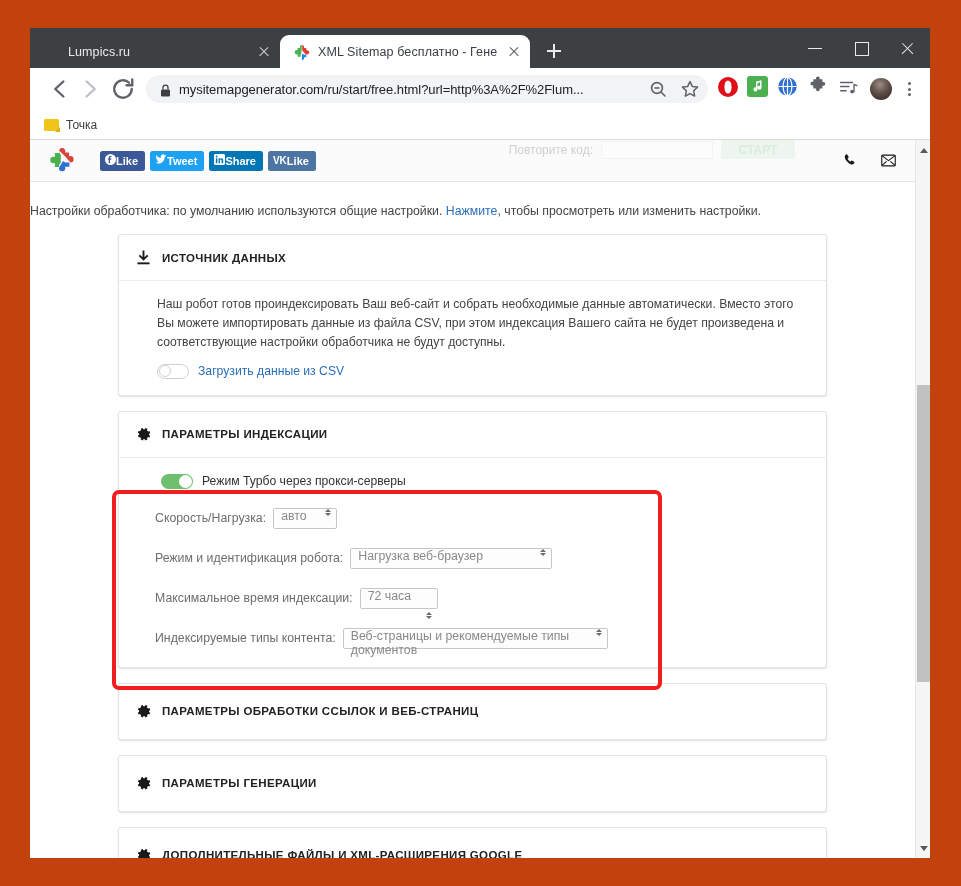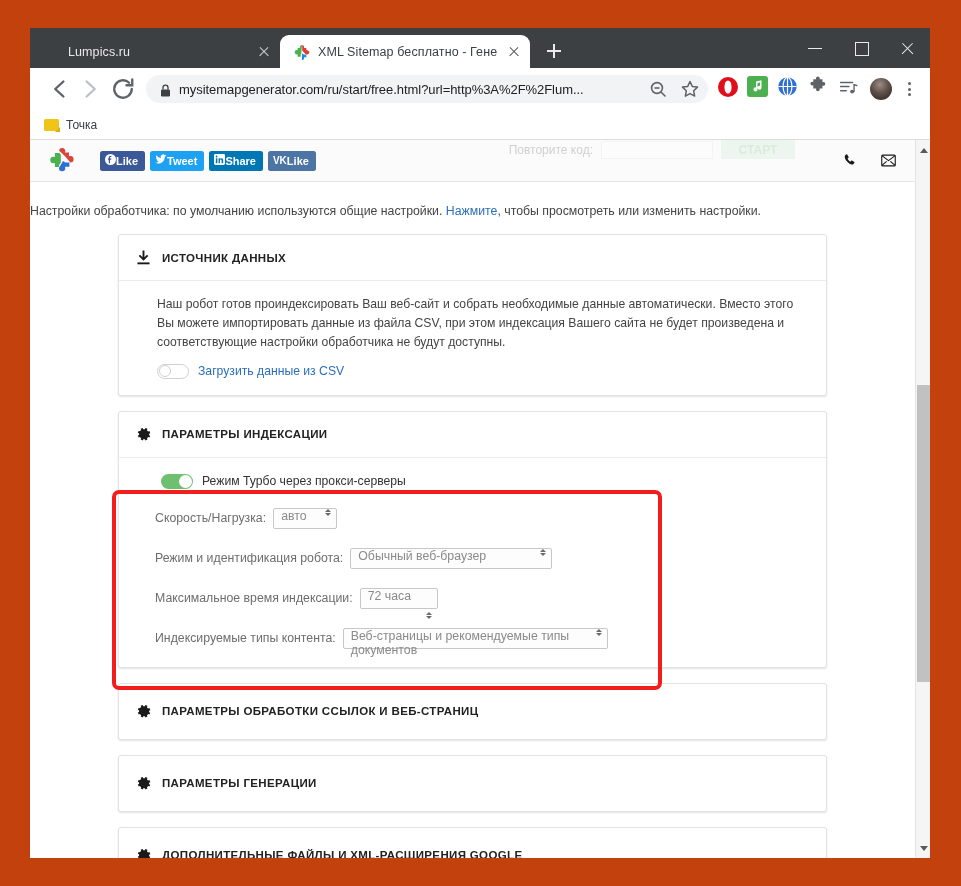--- a/index.html
+++ b/index.html
@@ -464,21 +464,21 @@
                   <span class="caret">
                       <b class="up"></b>
                       <b class="dn"></b>
                     </span>
                 </span>
               </div>
 
               <div class="ix-row" style="padding-left:36px;">
                 <span class="ix-label">Режим и идентификация робота:</span>
                 <span class="sel" style="width:202px;">
-                  <span>Обычный веб-браузер</span>
+                  <span>Нагрузка веб-браузер</span>
                   <span class="caret">
                       <b class="up"></b>
                       <b class="dn"></b>
                     </span>
                 </span>
               </div>
 
               <div class="ix-row" style="padding-left:36px;">
                 <span class="ix-label">Максимальное время индексации:</span>
                 <span class="sel" style="width:78px;flex-direction:column;">

